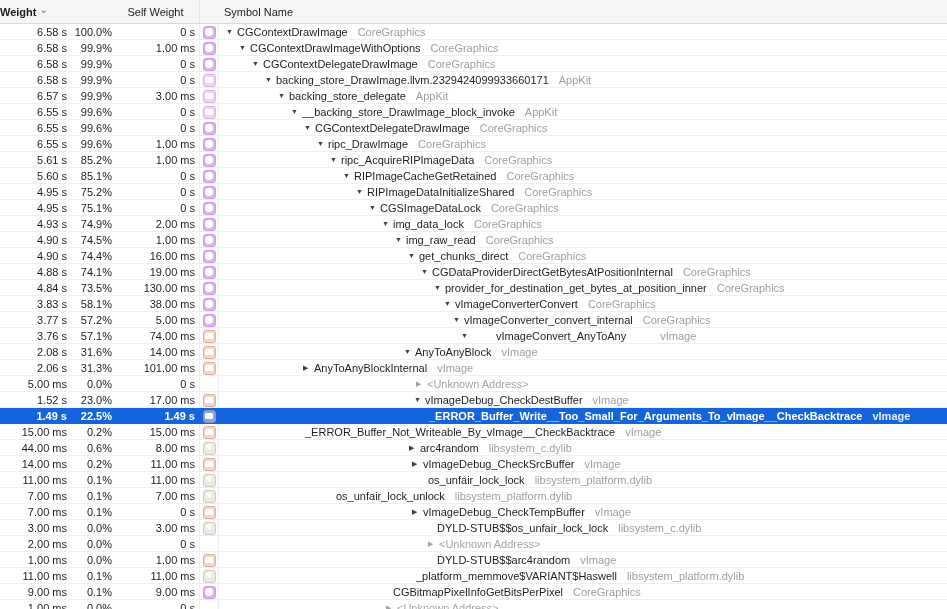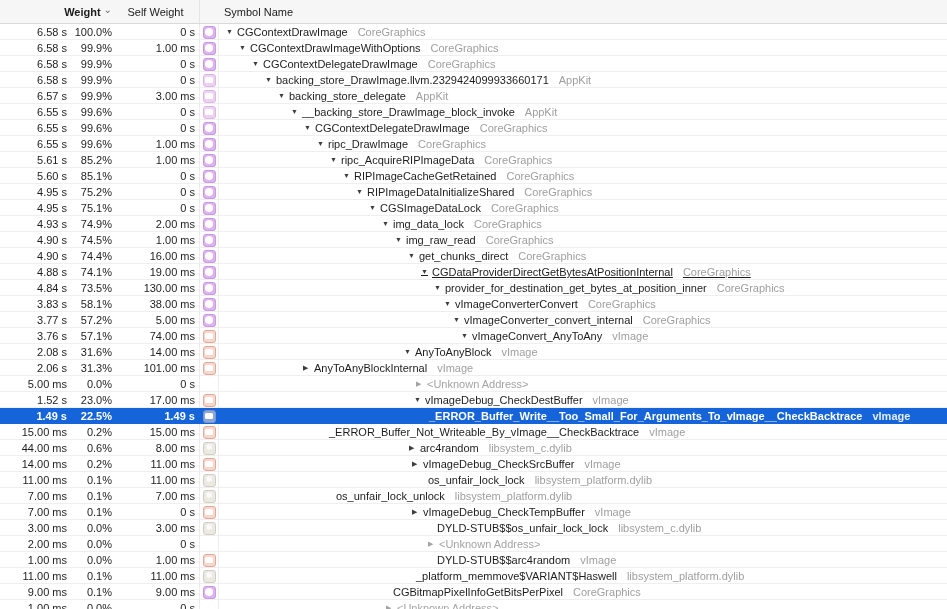--- a/index.html
+++ b/index.html
@@ -7,21 +7,21 @@
     width:947px;height:609px;overflow:hidden;background:#fff;
     font-family:"Liberation Sans",sans-serif;font-size:11px;color:#1d1d1d;
   }
   .table{width:947px;height:609px;display:flex;flex-direction:column;}
   
   .thead{
     display:flex;align-items:center;height:24px;flex:0 0 24px;
     background:#f6f6f6;border-bottom:1px solid #d9d9d9;box-sizing:border-box;
     color:#1c1c1c;
   }
-  .h-weight{width:112px;display:flex;justify-content:flex-end;align-items:center;font-weight:700;}
+  .h-weight{width:112px;display:flex;align-items:center;font-weight:700;}
   .h-chev{font-size:10px;color:#6e6e6e;margin-left:3px;transform:translateY(-2px);font-weight:400;}
   .h-self{width:87px;text-align:center;}
   .h-iconcol{width:19px;height:100%;border-left:1px solid #e4e4e4;box-sizing:border-box;}
   .h-sym{flex:1;padding-left:6px;}
   
   .tbody{flex:1;overflow:hidden;}
   .row{display:flex;align-items:center;height:16px;box-sizing:border-box;cursor:default;}
   .row:not(.sel){box-shadow:inset 0 -1px 0 #efefef;}
   .c-time{width:67px;text-align:right;white-space:nowrap;}
   .c-pct{width:45px;text-align:right;white-space:nowrap;}
@@ -307,21 +307,21 @@
       <div class="row">
         <span class="c-time">4.88 s</span>
         <span class="c-pct">74.1%</span>
         <span class="c-self">19.00 ms</span>
         <span class="sp"></span>
         <span class="c-icon">
           <span class="ic cg">
             <span class="g-circle"></span>
           </span>
         </span>
-        <span class="c-sym" style="padding-left: 202px; text-decoration: underline;">
+        <span class="c-sym" style="padding-left: 202px;">
           <span class="tri">▼</span>
           <span class="sym">CGDataProviderDirectGetBytesAtPositionInternal</span>
           <span class="lib">CoreGraphics</span>
         </span>
       </div>
       <div class="row">
         <span class="c-time">4.84 s</span>
         <span class="c-pct">73.5%</span>
         <span class="c-self">130.00 ms</span>
         <span class="sp"></span>
@@ -371,21 +371,21 @@
       <div class="row">
         <span class="c-time">3.76 s</span>
         <span class="c-pct">57.1%</span>
         <span class="c-self">74.00 ms</span>
         <span class="sp"></span>
         <span class="c-icon">
           <span class="ic vi">
             <span class="g-box"></span>
           </span>
         </span>
-        <span class="c-sym" style="padding-left: 242px;">
+        <span class="c-sym" style="padding-left: 242px; gap: 24px;">
           <span class="tri">▼</span>
           <span class="sym">vImageConvert_AnyToAny</span>
           <span class="lib">vImage</span>
         </span>
       </div>
       <div class="row">
         <span class="c-time">2.08 s</span>
         <span class="c-pct">31.6%</span>
         <span class="c-self">14.00 ms</span>
         <span class="sp"></span>
@@ -461,21 +461,21 @@
       <div class="row">
         <span class="c-time">15.00 ms</span>
         <span class="c-pct">0.2%</span>
         <span class="c-self">15.00 ms</span>
         <span class="sp"></span>
         <span class="c-icon">
           <span class="ic vi">
             <span class="g-box"></span>
           </span>
         </span>
-        <span class="c-sym" style="padding-left: 110px;">
+        <span class="c-sym" style="padding-left: 86px;">
           <span class="sym">_ERROR_Buffer_Not_Writeable_By_vImage__CheckBacktrace</span>
           <span class="lib">vImage</span>
         </span>
       </div>
       <div class="row">
         <span class="c-time">44.00 ms</span>
         <span class="c-pct">0.6%</span>
         <span class="c-self">8.00 ms</span>
         <span class="sp"></span>
         <span class="c-icon">

